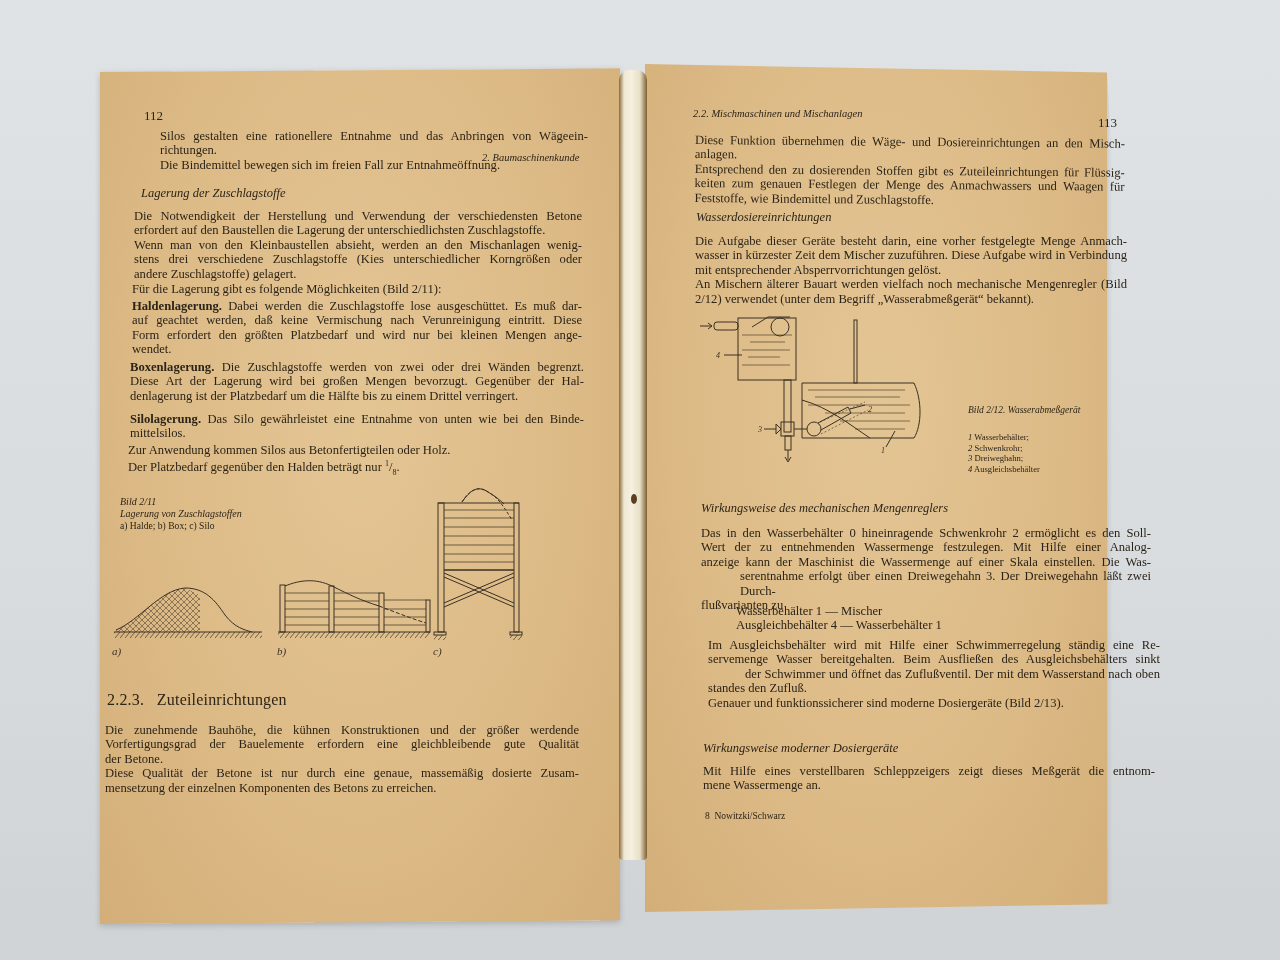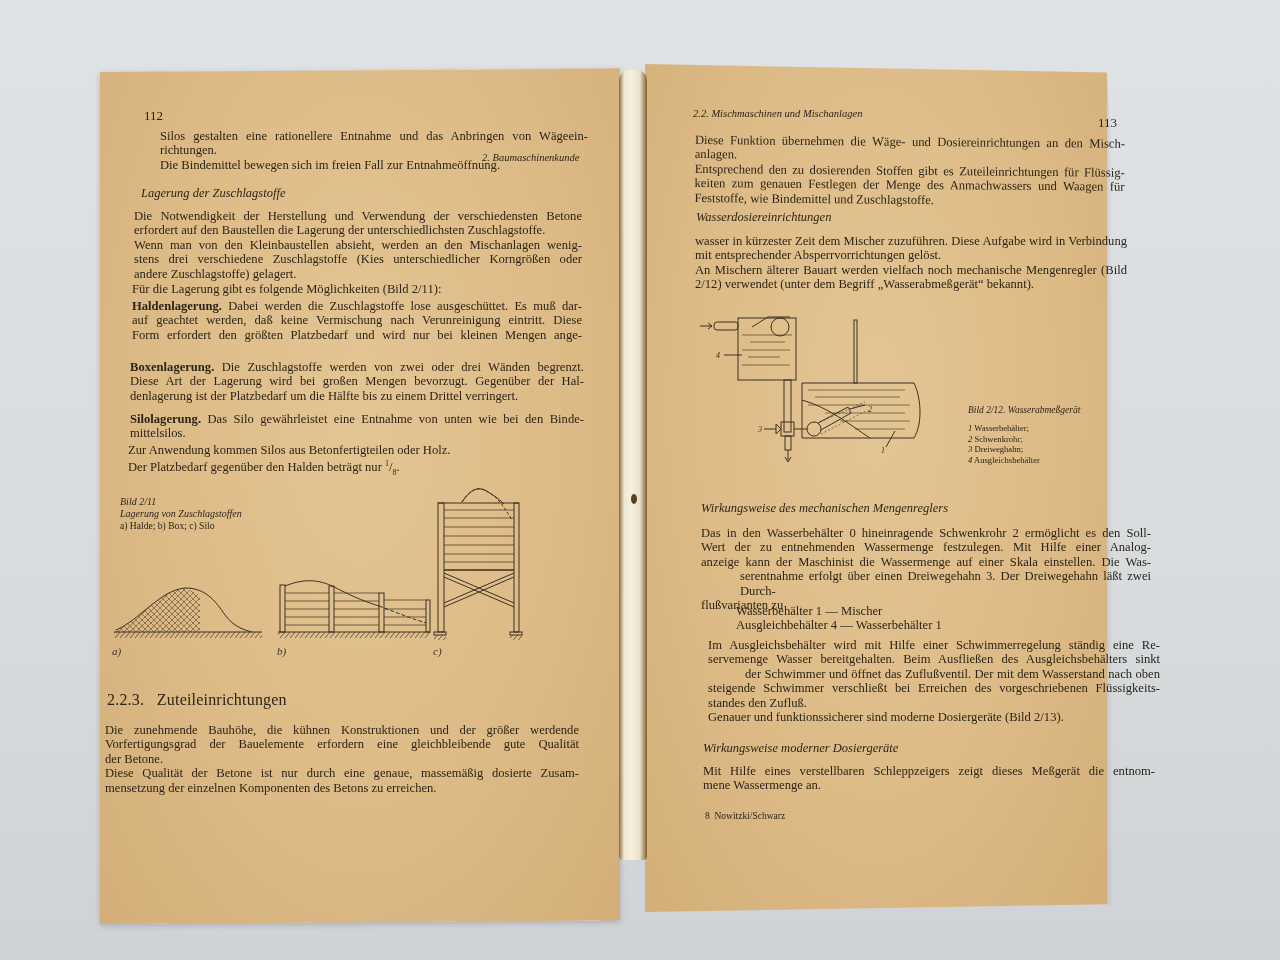--- a/index.html
+++ b/index.html
@@ -66,20 +66,21 @@
   <p style="text-align-last:justify;">stens drei verschiedene Zuschlagstoffe (Kies unterschiedlicher Korngrößen oder</p>
   <p>andere Zuschlagstoffe) gelagert.</p>
 </div>
 
 <div class="abs txt" style="left:132px;top:282px;width:448px;">Für die Lagerung gibt es folgende Möglichkeiten (Bild 2/11):</div>
 
 <div class="abs txt" style="left:132px;top:299px;width:450px;">
   <p style="text-align-last:justify;"><span class="bold">Haldenlagerung.</span><span> Dabei werden die Zuschlagstoffe lose ausgeschüttet. Es muß dar-</span></p>
   <p style="text-align-last:justify;">auf geachtet werden, daß keine Vermischung nach Verunreinigung eintritt. Diese</p>
   <p style="text-align-last:justify;">Form erfordert den größten Platzbedarf und wird nur bei kleinen Mengen ange-</p>
+  <p>wendet.</p>
 </div>
 
 <div class="abs txt" style="left:130px;top:360px;width:454px;">
   <p style="text-align-last:justify;"><span class="bold">Boxenlagerung.</span><span> Die Zuschlagstoffe werden von zwei oder drei Wänden begrenzt.</span></p>
   <p style="text-align-last:justify;">Diese Art der Lagerung wird bei großen Mengen bevorzugt. Gegenüber der Hal-</p>
   <p>denlagerung ist der Platzbedarf um die Hälfte bis zu einem Drittel verringert.</p>
 </div>
 
 <div class="abs txt" style="left:130px;top:412px;width:454px;">
   <p style="text-align-last:justify;"><span class="bold">Silolagerung.</span><span> Das Silo gewährleistet eine Entnahme von unten wie bei den Binde-</span></p>
@@ -186,20 +187,21 @@
   <p style="text-align-last:justify;">Diese Funktion übernehmen die Wäge- und Dosiereinrichtungen an den Misch-</p>
   <p>anlagen.</p>
   <p style="text-align-last:justify;">Entsprechend den zu dosierenden Stoffen gibt es Zuteileinrichtungen für Flüssig-</p>
   <p style="text-align-last:justify;">keiten zum genauen Festlegen der Menge des Anmachwassers und Waagen für</p>
   <p>Feststoffe, wie Bindemittel und Zuschlagstoffe.</p>
 </div>
 
 <div class="abs subhead" style="left:696px;top:210px;">Wasserdosiereinrichtungen</div>
 
 <div class="abs txt" style="left:695px;top:234px;width:432px;">
+  <p style="text-align-last:justify;">Die Aufgabe dieser Geräte besteht darin, eine vorher festgelegte Menge Anmach-</p>
   <p style="text-align-last:justify;">wasser in kürzester Zeit dem Mischer zuzuführen. Diese Aufgabe wird in Verbindung</p>
   <p>mit entsprechender Absperrvorrichtungen gelöst.</p>
   <p style="text-align-last:justify;">An Mischern älterer Bauart werden vielfach noch mechanische Mengenregler (Bild</p>
   <p>2/12) verwendet (unter dem Begriff „Wasserabmeßgerät“ bekannt).</p>
 </div>
 
 <svg style="left:690px;top:310px;" width="280" height="170">
   <g stroke="#3a3024" fill="none" stroke-width="1">
 
     <rect x="48" y="8" width="58" height="62"></rect>
@@ -248,21 +250,21 @@
     <line x1="34" y1="45" x2="52" y2="45"></line>
     <line x1="196" y1="137" x2="205" y2="121"></line>
   </g>
   <text x="26" y="48" font-size="8" font-style="italic" fill="#3a3024" font-family="Liberation Serif, serif">4</text>
   <text x="178" y="102" font-size="8" font-style="italic" fill="#3a3024" font-family="Liberation Serif, serif">2</text>
   <text x="68" y="122" font-size="8" font-style="italic" fill="#3a3024" font-family="Liberation Serif, serif">3</text>
   <text x="191" y="143" font-size="8" font-style="italic" fill="#3a3024" font-family="Liberation Serif, serif">1</text>
 </svg>
 
 <div class="abs" style="left:968px;top:404px;">
-  <div class="cap" style="font-size:9.5px;margin-bottom:7px;">Bild 2/12.  Wasserabmeßgerät</div>
+  <div class="cap" style="font-size:9.5px;margin-bottom:16px;">Bild 2/12.  Wasserabmeßgerät</div>
   <div class="leg"><i>1</i> <span>Wasserbehälter;</span></div>
   <div class="leg"><i>2</i> <span>Schwenkrohr;</span></div>
   <div class="leg"><i>3</i> <span>Dreiweghahn;</span></div>
   <div class="leg"><i>4</i> <span>Ausgleichsbehälter</span></div>
 </div>
 
 <div class="abs subhead" style="left:701px;top:501px;">Wirkungsweise des mechanischen Mengenreglers</div>
 
 <div class="abs txt" style="left:701px;top:526px;width:450px;">
   <p style="text-align-last:justify;">Das in den Wasserbehälter 0 hineinragende Schwenkrohr 2 ermöglicht es  den Soll-</p>
@@ -274,21 +276,20 @@
 
 <div class="abs txt" style="left:736px;top:604px;width:300px;">
   <p>Wasserbehälter 1 — Mischer</p>
   <p>Ausgleichbehälter 4 — Wasserbehälter 1</p>
 </div>
 
 <div class="abs txt" style="left:708px;top:638px;width:452px;">
   <p style="text-align-last:justify;">Im Ausgleichsbehälter wird mit Hilfe einer Schwimmerregelung ständig eine Re-</p>
   <p style="text-align-last:justify;">servemenge Wasser bereitgehalten. Beim Ausfließen des Ausgleichsbehälters sinkt</p>
   <p style="text-align-last:justify;margin-left:37px;">der Schwimmer und öffnet das Zuflußventil. Der mit dem Wasserstand nach oben</p>
-  <p style="text-align-last:justify;">steigende Schwimmer verschließt bei Erreichen des vorgeschriebenen Flüssigkeits-</p>
   <p>standes den Zufluß.</p>
   <p>Genauer und funktionssicherer sind moderne Dosiergeräte (Bild 2/13).</p>
 </div>
 
 <div class="abs subhead" style="left:703px;top:741px;">Wirkungsweise moderner Dosiergeräte</div>
 
 <div class="abs txt" style="left:703px;top:764px;width:452px;">
   <p style="text-align-last:justify;">Mit Hilfe eines verstellbaren Schleppzeigers zeigt dieses Meßgerät die entnom-</p>
   <p>mene Wassermenge an.</p>
 </div>

